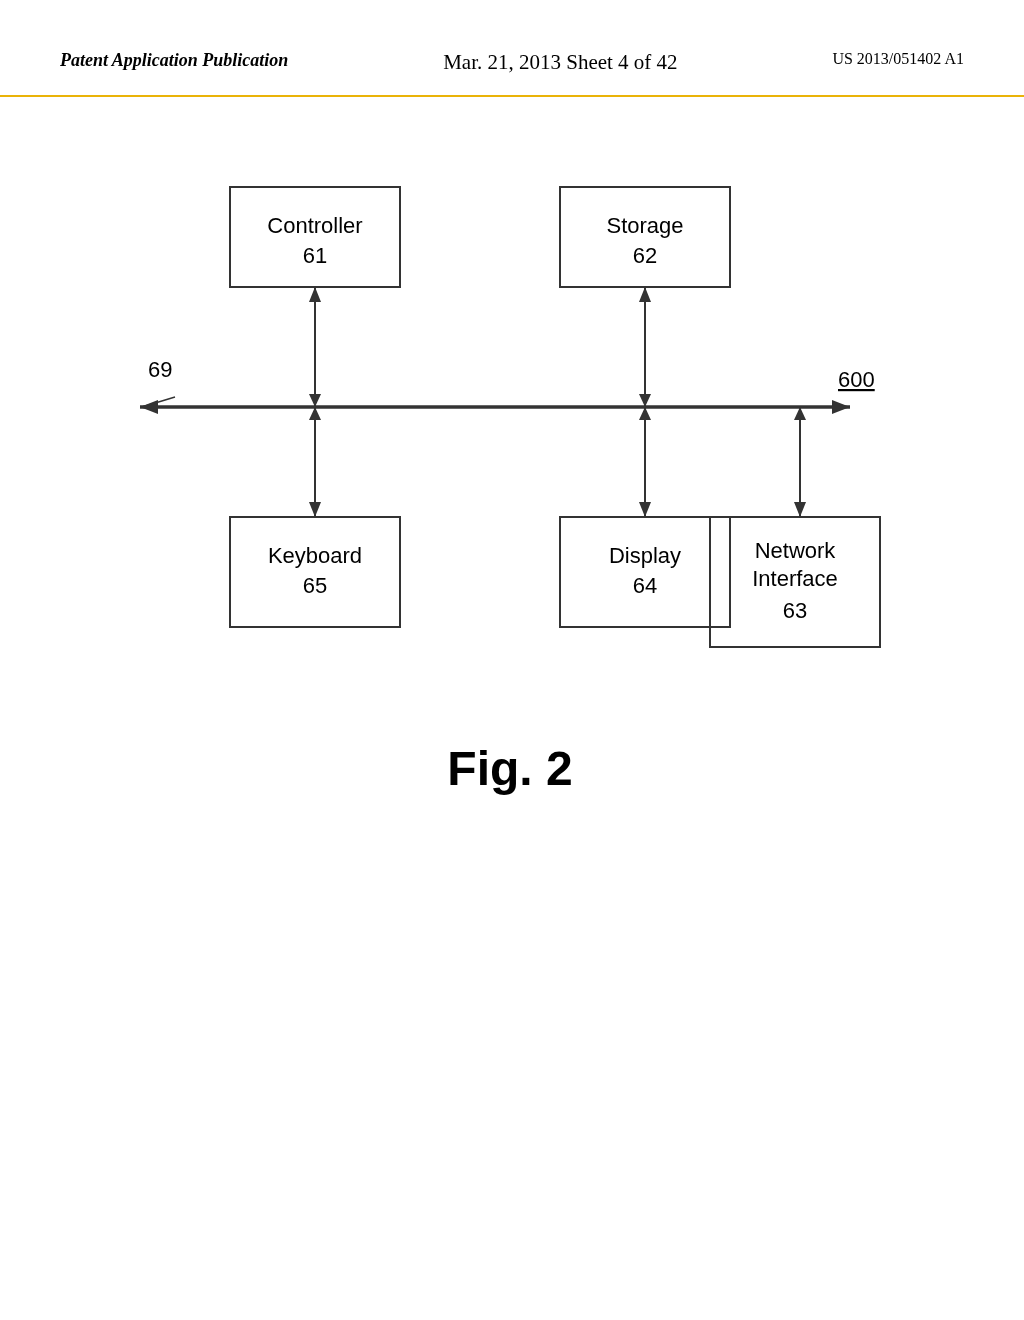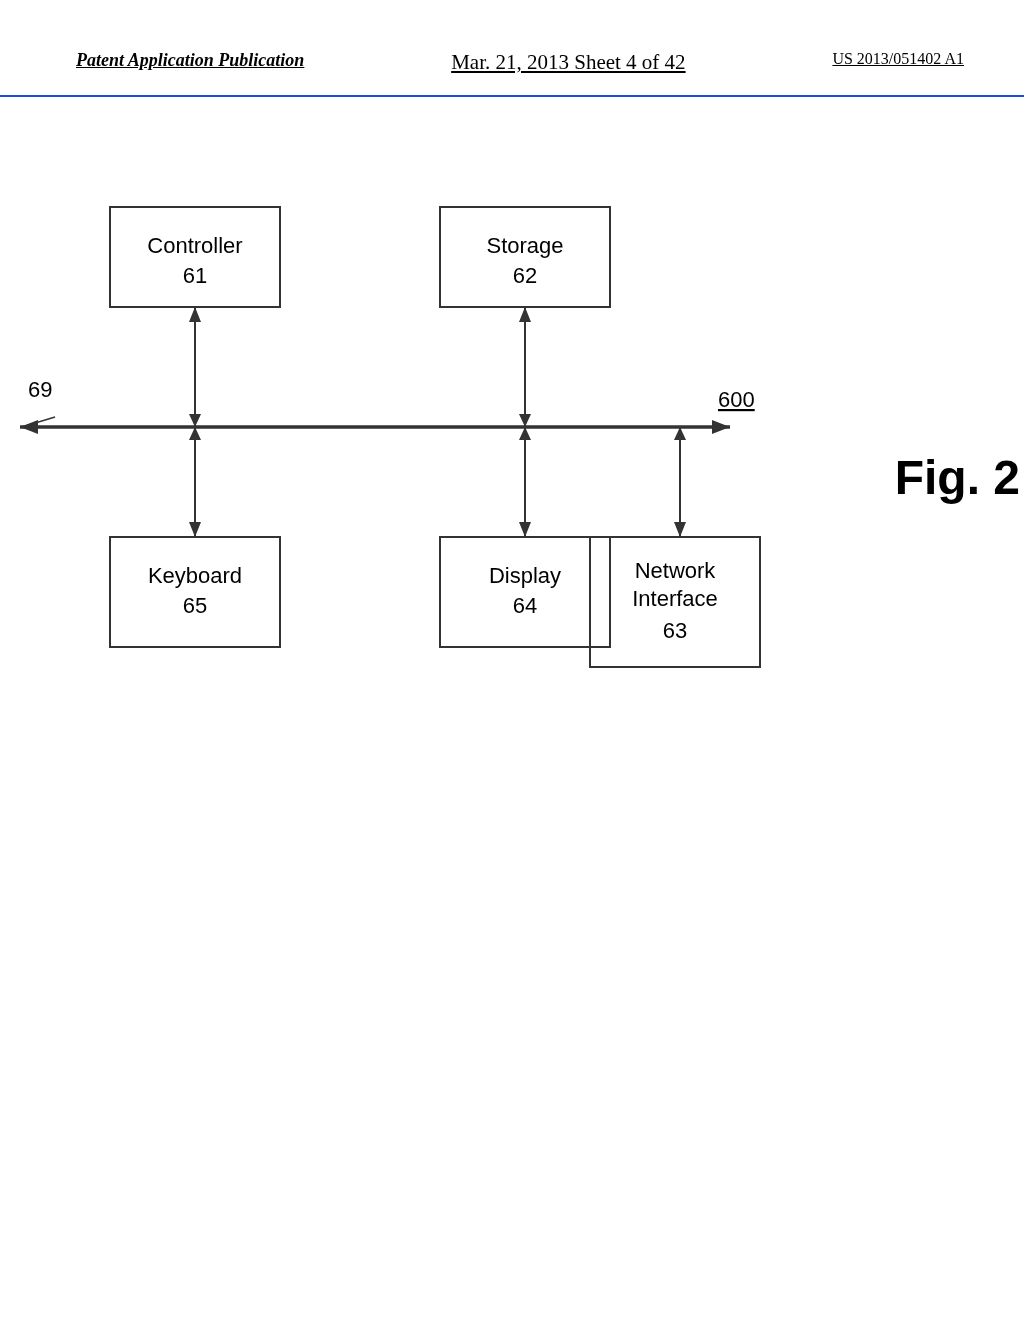--- a/index.html
+++ b/index.html
@@ -23,23 +23,22 @@
       background: #ffffff;
       position: relative;
       padding: 0;
     }
 
     
     .header {
       display: flex;
       justify-content: space-between;
       align-items: flex-start;
-      padding: 50px 60px 20px 76px;
-      border-bottom: 2px solid #1d4ed8;
-      text-decoration: underline;
+      padding: 50px 60px 20px 60px;
+      border-bottom: 2px solid #eab308;
     }
 
     .header-left {
       font-size: 18px;
       font-weight: bold;
       font-style: italic;
     }
 
     .header-center {
       font-size: 21px;
@@ -47,39 +46,40 @@
     }
 
     .header-right {
       font-size: 16px;
       text-align: right;
     }
 
     
     .diagram-area {
       display: flex;
+      flex-direction: column;
       align-items: center;
-      justify-content: space-between;
+      justify-content: center;
       padding: 60px 4px 40px 0;
       position: relative;
       min-height: 700px;
     }
 
     
     .diagram-svg {
       width: 780px;
       height: 560px;
     }
 
     
     .figure-label {
       font-size: 48px;
       font-weight: bold;
       text-align: center;
-      margin-top: 40px;
+      margin-top: 24px;
       font-family: Arial, sans-serif;
     }
 
     
     .diagram-box {
       fill: none;
       stroke: #333;
       stroke-width: 2;
     }
 

